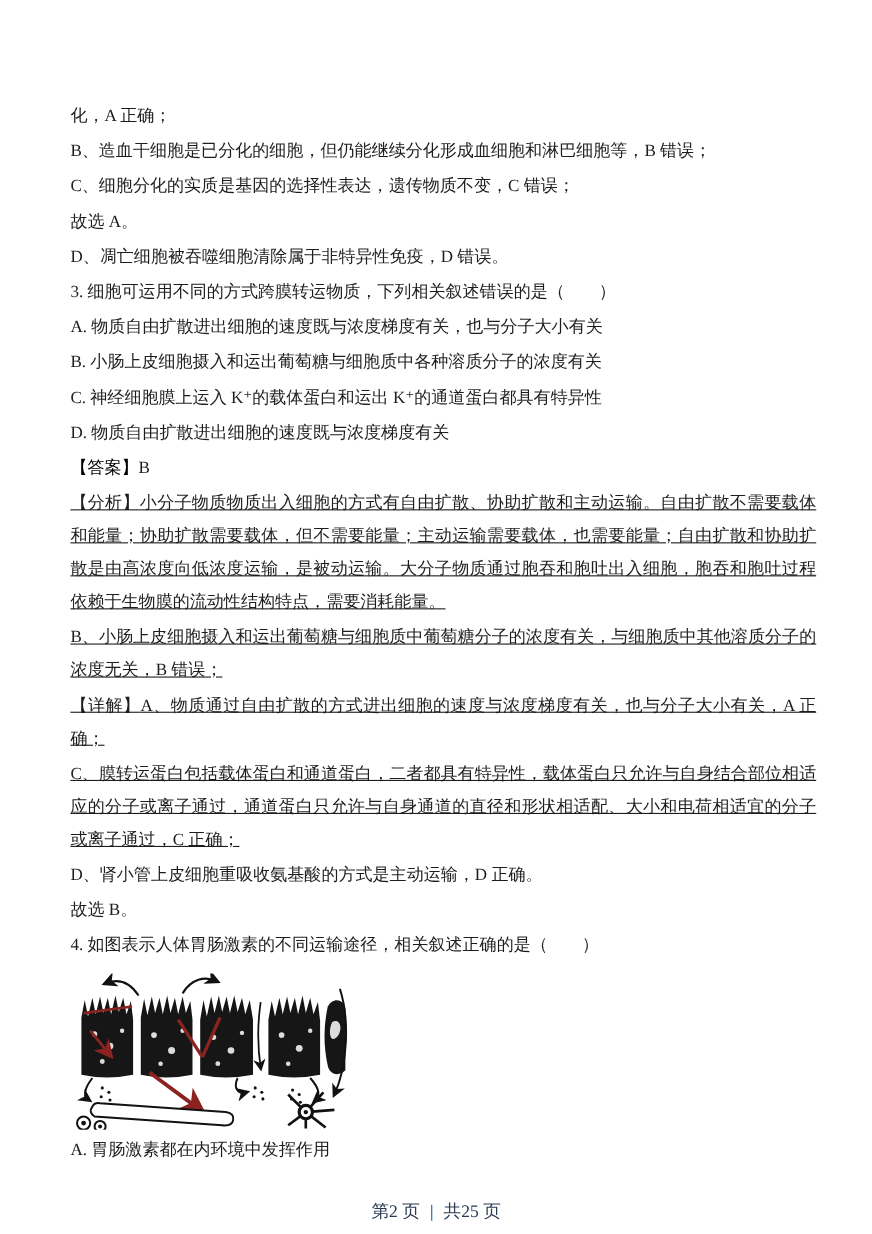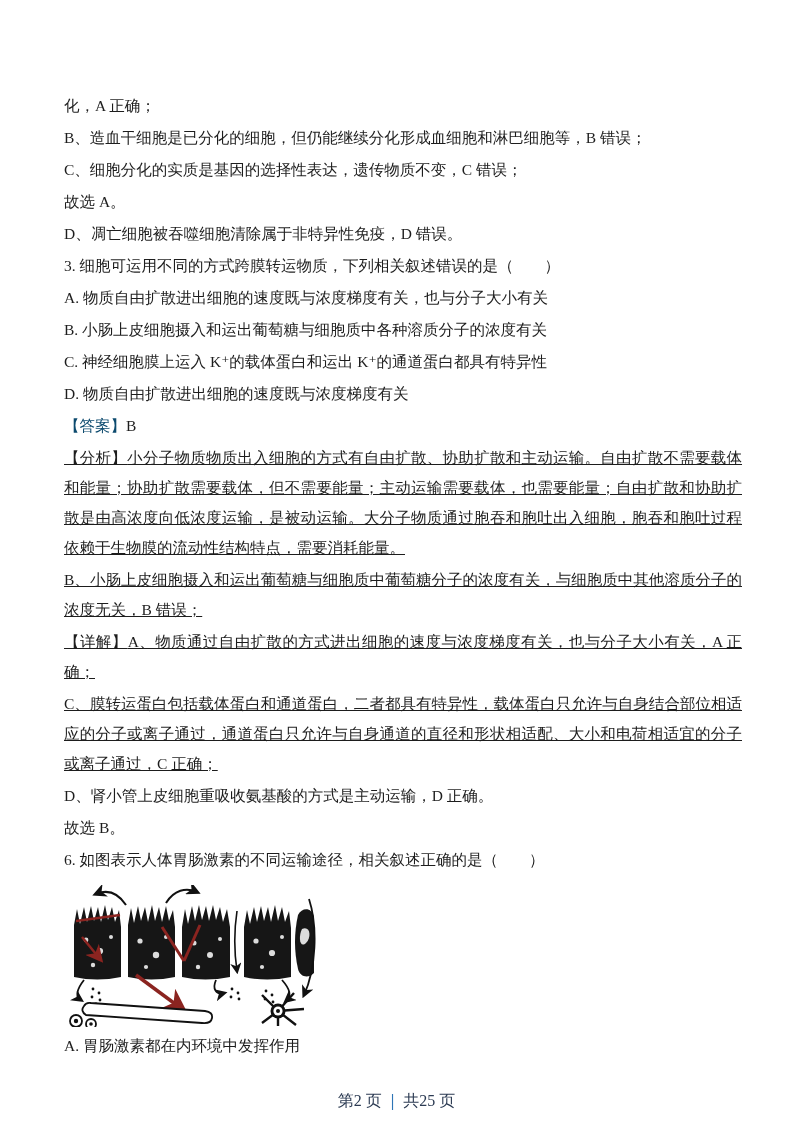--- a/index.html
+++ b/index.html
@@ -7,21 +7,21 @@
     position:relative;
     width:793px;height:1122px;
     background:#ffffff;
     font-family:"Liberation Serif","DejaVu Serif",serif;
     color:#1d1d1d;
     overflow:hidden;
   }
   .content{position:absolute;left:64px;top:54px;width:678px;margin-top:37px;}
   .content p{margin:0 0 2px 0;font-size:15.5px;line-height:30px;}
   .para{text-align:justify;text-decoration:underline;}
-  .blue{color:#0c4a6e;}
+  .blue{color:#000000;}
   .qfig{margin:10px 0 4px 2px;width:250px;}
   .qfig svg{display:block;}
   .footer{
     position:absolute;left:0;right:0;top:1091px;
     text-align:center;font-size:16px;color:#2b3a52;
     font-family:"Liberation Serif","DejaVu Serif",serif;
   }
   .footer .sep{color:#2E75B6;margin:0 9px;font-weight:bold;}
 </style>
 </head>
@@ -45,21 +45,21 @@
     <p><span class="blue">【答案】</span><span>B</span></p>
 
     <p class="para"><span>【分析】</span><span>小分子物质物质出入细胞的方式有自由扩散、协助扩散和主动运输。自由扩散不需要载体和能量；协助扩散需要载体，但不需要能量；主动运输需要载体，也需要能量；自由扩散和协助扩散是由高浓度向低浓度运输，是被动运输。大分子物质通过胞吞和胞吐出入细胞，胞吞和胞吐过程依赖于生物膜的流动性结构特点，需要消耗能量。</span></p>
 
     <p class="para">B、小肠上皮细胞摄入和运出葡萄糖与细胞质中葡萄糖分子的浓度有关，与细胞质中其他溶质分子的浓度无关，B 错误；</p>
     <p class="para"><span>【详解】</span><span>A、物质通过自由扩散的方式进出细胞的速度与浓度梯度有关，也与分子大小有关，A 正确；</span></p>
     <p class="para">C、膜转运蛋白包括载体蛋白和通道蛋白，二者都具有特异性，载体蛋白只允许与自身结合部位相适应的分子或离子通过，通道蛋白只允许与自身通道的直径和形状相适配、大小和电荷相适宜的分子或离子通过，C 正确；</p>
     <p>D、肾小管上皮细胞重吸收氨基酸的方式是主动运输，D 正确。</p>
     <p>故选 B。</p>
 
-    <p>6. 如图表示人体胃肠激素的不同运输途径，相关叙述正确的是（　　）</p>
+    <p>4. 如图表示人体胃肠激素的不同运输途径，相关叙述正确的是（　　）</p>
 
     <figure class="qfig">
       <svg width="250" height="142" viewBox="0 0 250 142" xmlns="http://www.w3.org/2000/svg">
         <defs>
           <marker id="ah" markerWidth="7" markerHeight="7" refX="5" refY="3.5" orient="auto">
             <path d="M0,0 L7,3.5 L0,7 L2,3.5 Z" fill="#111"></path>
           </marker>
           <marker id="ahr" markerWidth="7" markerHeight="7" refX="5" refY="3.5" orient="auto">
             <path d="M0,0 L7,3.5 L0,7 L2,3.5 Z" fill="#8B2420"></path>
           </marker>

